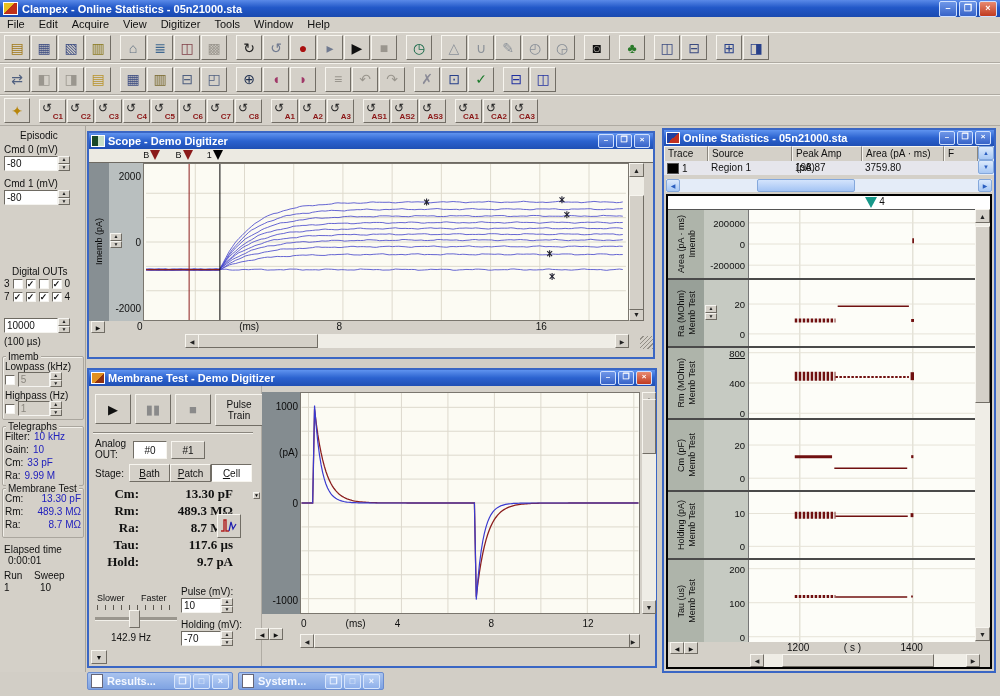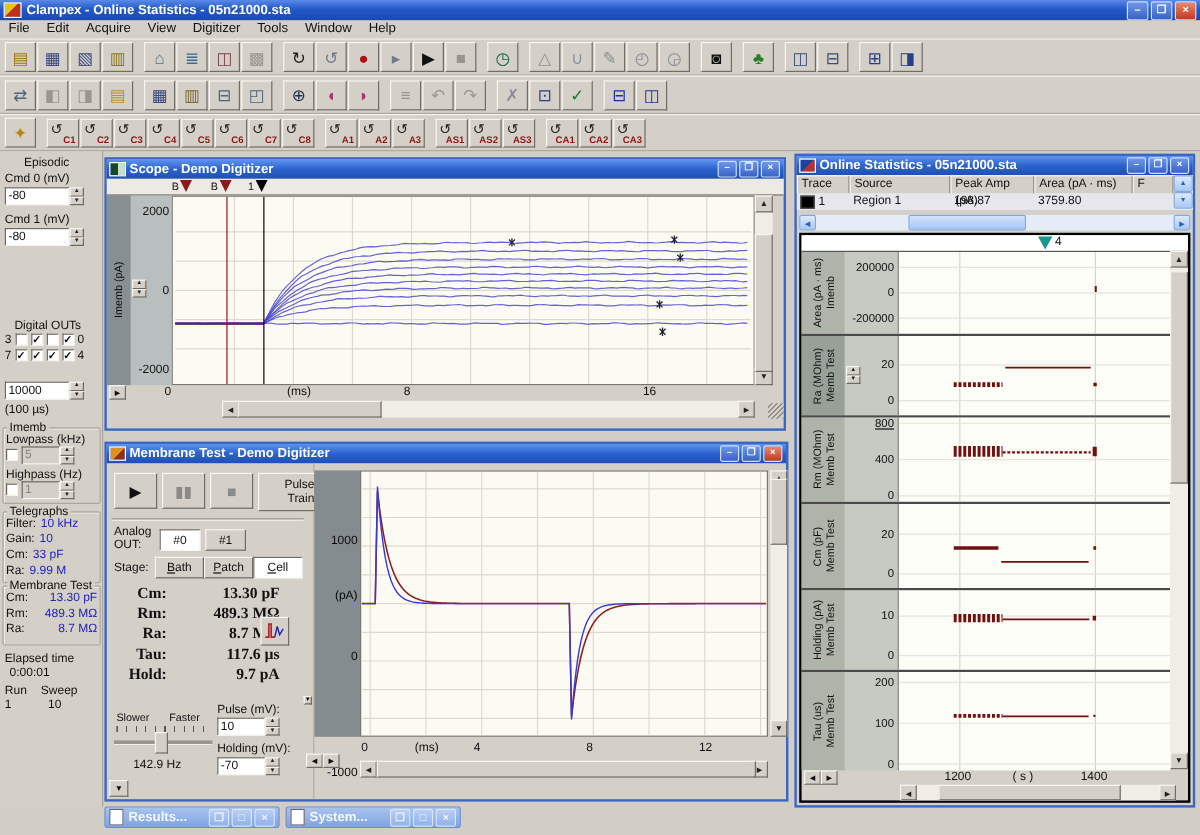--- a/index.html
+++ b/index.html
@@ -77,21 +77,21 @@
   .plot{position:relative;background:#fcfbf3;border:1px solid #7a766e;box-sizing:border-box;}
   .xrow{position:relative;height:13px;font-size:10px;}
   .xrow span{position:absolute;top:0;}
   .hrow{position:relative;height:15px;}
   .grip{position:absolute;right:0;bottom:0;width:13px;height:13px;
     background:repeating-linear-gradient(135deg,#d4d0c8 0 2px,#928e86 2px 3px);}
   
   #mt-left{position:absolute;left:0;top:16px;width:172px;height:280px;border-right:1px solid #b0aca4;}
   #mt-plotblock{position:absolute;left:173px;top:16px;right:0;bottom:0;}
   .mt-gutter{position:absolute;left:0;top:6px;width:38px;height:222px;background:#848c90;font-size:10px;}
-  .mt-gutter span{position:absolute;right:2px;color:#0a0a0a;margin-top:44px;}
+  .mt-gutter span{position:absolute;right:2px;color:#0a0a0a;}
   .serif{font-family:"Liberation Serif",serif;font-weight:bold;font-size:13px;}
   .slider-ticks{height:5px;background:repeating-linear-gradient(90deg,#5a564e 0 1px,transparent 1px 8px);}
   .slider-track{height:3px;background:#9a968e;border-bottom:1px solid #f2f0ea;position:relative;}
   .slider-thumb{position:absolute;top:-7px;width:9px;height:16px;background:#d4d0c8;border:1px solid;
     border-color:#f7f5ef #716d65 #716d65 #f7f5ef;}
   
   .st-thead{display:flex;height:15px;background:#d4d0c8;font-size:10px;}
   .st-thead div{border-right:1px solid #8a867e;border-top:1px solid #f7f5ef;border-left:1px solid #f7f5ef;
     padding-left:3px;box-sizing:border-box;line-height:14px;}
   .st-trow{display:flex;height:14px;background:#e6e6ec;font-size:10px;}
@@ -483,21 +483,21 @@
           <span class="wbtn">–</span>
           <span class="wbtn">❐</span>
           <span class="wbtn close">×</span>
         </span>
     </div>
     <div id="mt-left">
       <div id="mt-btnrow" style="position:absolute;left:6px;top:8px;display:flex;gap:4px;">
           <span class="cbtn" style="width: 36px; height: 30px; font-size: 13px; color: rgb(16, 16, 16);">▶</span>
           <span class="cbtn" style="width: 36px; height: 30px; font-size: 13px; color: rgb(138, 138, 138);">▮▮</span>
           <span class="cbtn" style="width: 36px; height: 30px; font-size: 13px; color: rgb(138, 138, 138);">■</span>
-          <span class="cbtn" style="width: 48px; height: 32px; font-size: 10px; text-align: right; line-height: 11px; white-space: normal;">Pulse Train</span>
+          <span class="cbtn" style="width: 48px; height: 32px; font-size: 10px; text-align: center; line-height: 11px; white-space: normal;">Pulse Train</span>
         </div>
       <div style="position:absolute;left:4px;top:46px;width:160px;border-top:1px solid #8a867e;border-bottom:1px solid #f4f2ec;"></div>
       <div style="position:absolute;left:6px;top:52px;font-size:10px;">
         <div>Analog</div>
           <div>OUT:</div>
       </div>
       <div id="mt-analog" style="position:absolute;left:44px;top:55px;display:flex;gap:4px;">
           <span class="cbtn pressed" style="width: 34px; height: 18px;">#0</span>
           <span class="cbtn" style="width: 34px; height: 18px;">#1</span>
         </div>

